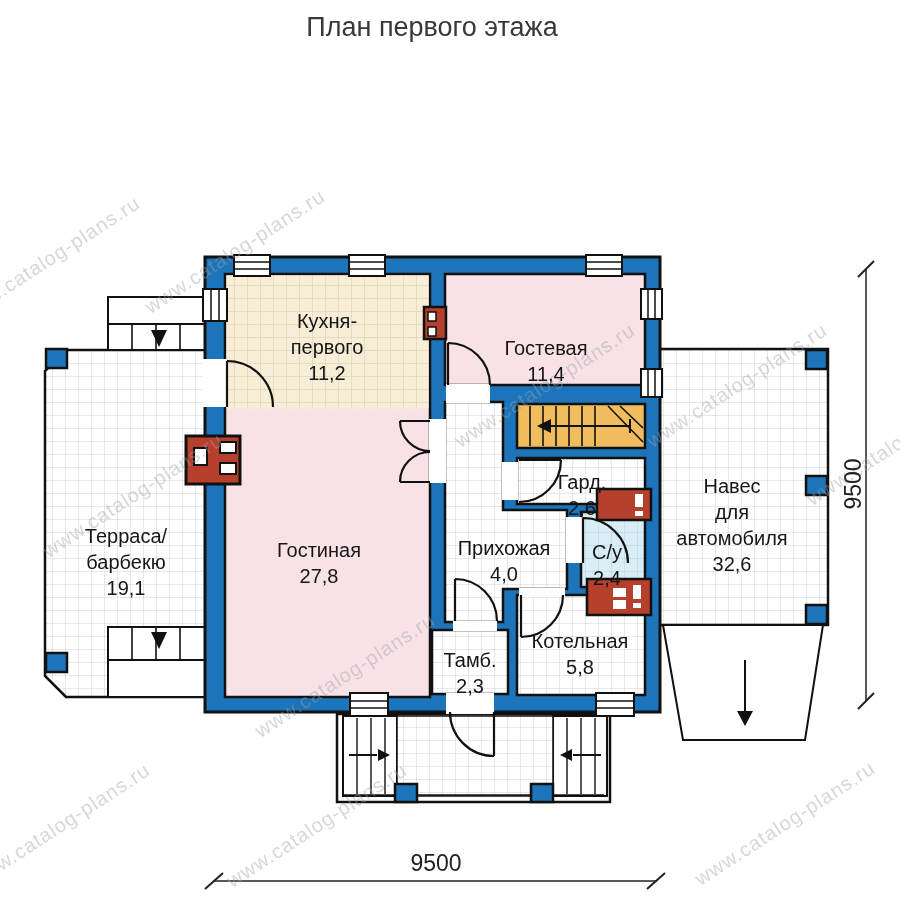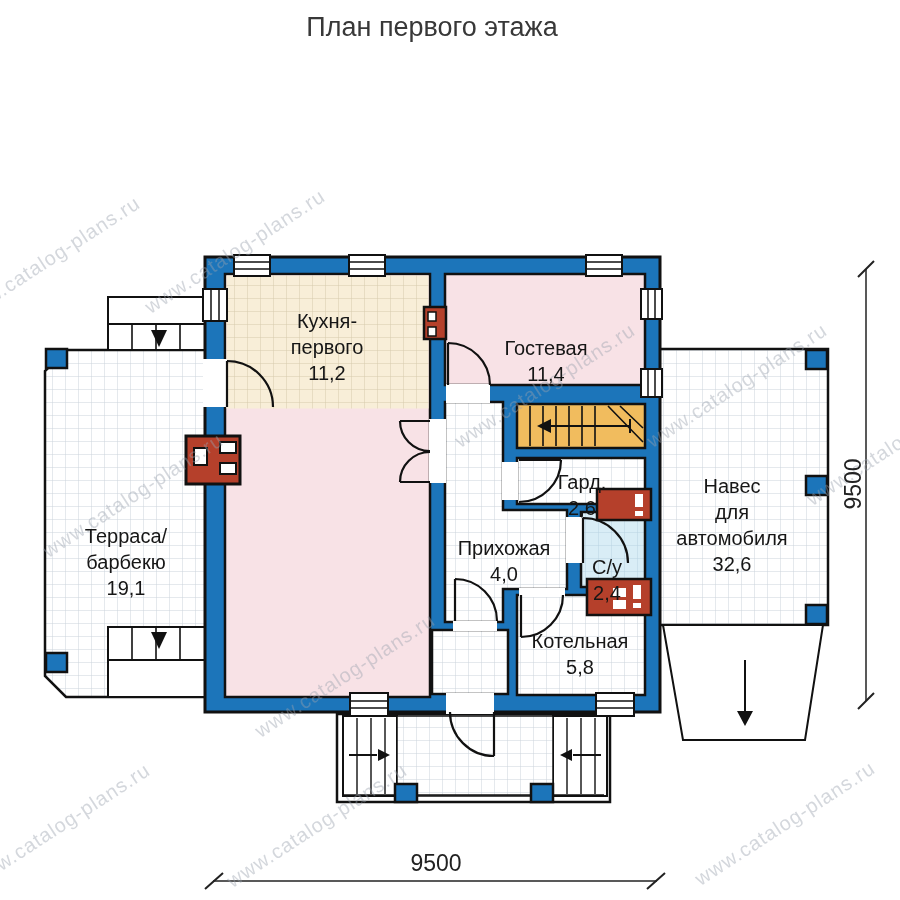--- a/index.html
+++ b/index.html
@@ -214,26 +214,30 @@
   </svg>
 
   <div class="rl" style="left:327px;top:322px;">
     <span>Кухня-
 первого</span><span>11,2</span></div>
   <div class="rl" style="left:546px;top:336px;">
     <span>Гостевая</span><span>11,4</span></div>
   <div class="rl" style="left:126px;top:537px;">
     <span>Терраса/
 барбекю</span><span>19,1</span></div>
+  <div class="rl" style="left:319px;top:538px;">
+    <span>Гостиная</span><span>27,8</span></div>
   <div class="rl" style="left:504px;top:536px;">
     <span>Прихожая</span><span>4,0</span></div>
   <div class="rl" style="left:582px;top:470px;">
     <span>Гард.</span><span>2,6</span></div>
-  <div class="rl" style="left:607px;top:555px;">
+  <div class="rl" style="left:607px;top:540px;">
     <span>С/у</span><span>2,4</span></div>
+  <div class="rl" style="left:470px;top:648px;">
+    <span>Тамб.</span><span>2,3</span></div>
   <div class="rl" style="left:580px;top:629px;">
     <span>Котельная</span><span>5,8</span></div>
   <div class="rl" style="left:732px;top:500px;">
     <span>Навес
 для
 автомобиля</span><span>32,6</span></div>
 
   <div class="dim bottom">9500</div>
   <div class="dim right">9500</div>
 

